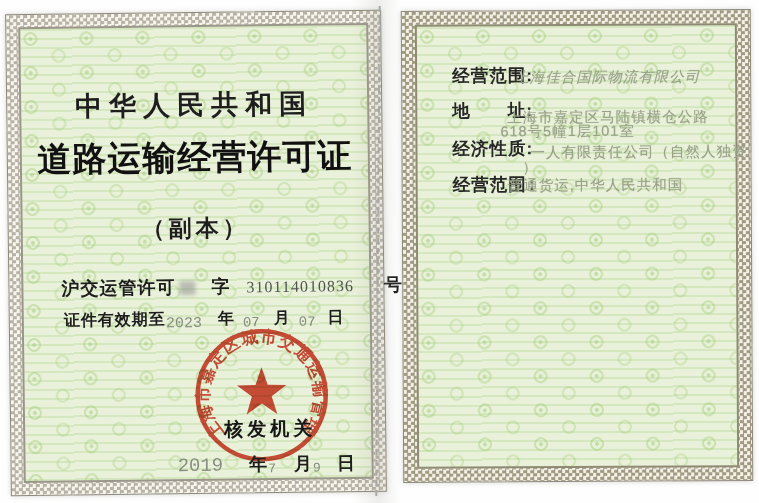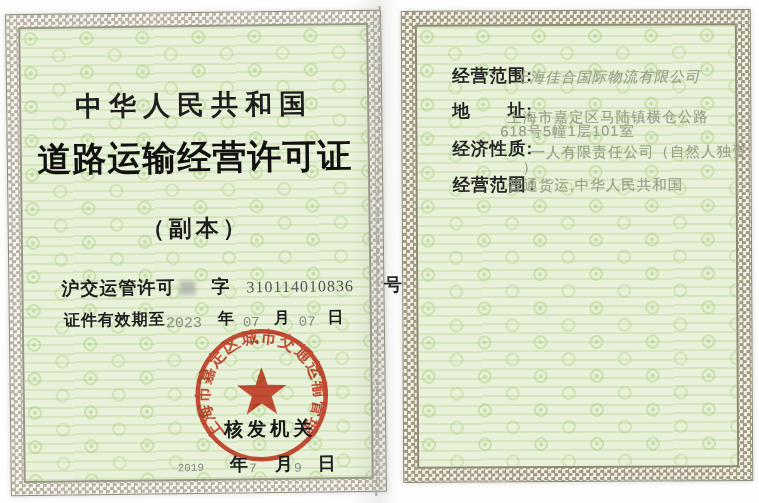--- a/index.html
+++ b/index.html
@@ -77,21 +77,21 @@
           <polygon points="70,42 76.1,59.6 94.7,60 79.9,71.2 85.3,89 70,78.4 54.7,89 60.1,71.2 45.3,60 63.9,59.6" fill="#d23b28"></polygon>
           <path id="sealArc" d="M 33,108 A 53,53 0 1 1 107,108" fill="none"></path>
           <text font-size="16.5" fill="#d23b28" font-weight="bold">
             <textPath href="#sealArc" startOffset="0" textLength="265" lengthAdjust="spacing">上海市嘉定区城市交通运输管理局</textPath>
           </text>
         </svg>
 
         <div class="issuer">核发机关</div>
 
         <div class="lrow" style="left:152px;top:426px;">
-          <span class="faded" style="font-size:11px;">2019</span><span class="b17" style="margin-left:26px;">年</span><span class="faded" style="font-size:13px;vertical-align:-2px;">7</span><span class="b17" style="margin-left:18px;">月</span><span class="faded" style="font-size:13px;vertical-align:-2px;">9</span><span class="b17" style="margin-left:16px;">日</span>
+          <span class="faded" style="font-size:19px;">2019</span><span class="b17" style="margin-left:26px;">年</span><span class="faded" style="font-size:13px;vertical-align:-2px;">7</span><span class="b17" style="margin-left:18px;">月</span><span class="faded" style="font-size:13px;vertical-align:-2px;">9</span><span class="b17" style="margin-left:16px;">日</span>
         </div>
 
       </div>
     </div>
   </div>
 
   <div class="spine-shadow"></div>
   <div class="spine"></div>
 
   <div class="page" style="left:402px;top:10px;width:350px;height:472px;transform:rotate(-0.3deg);">

